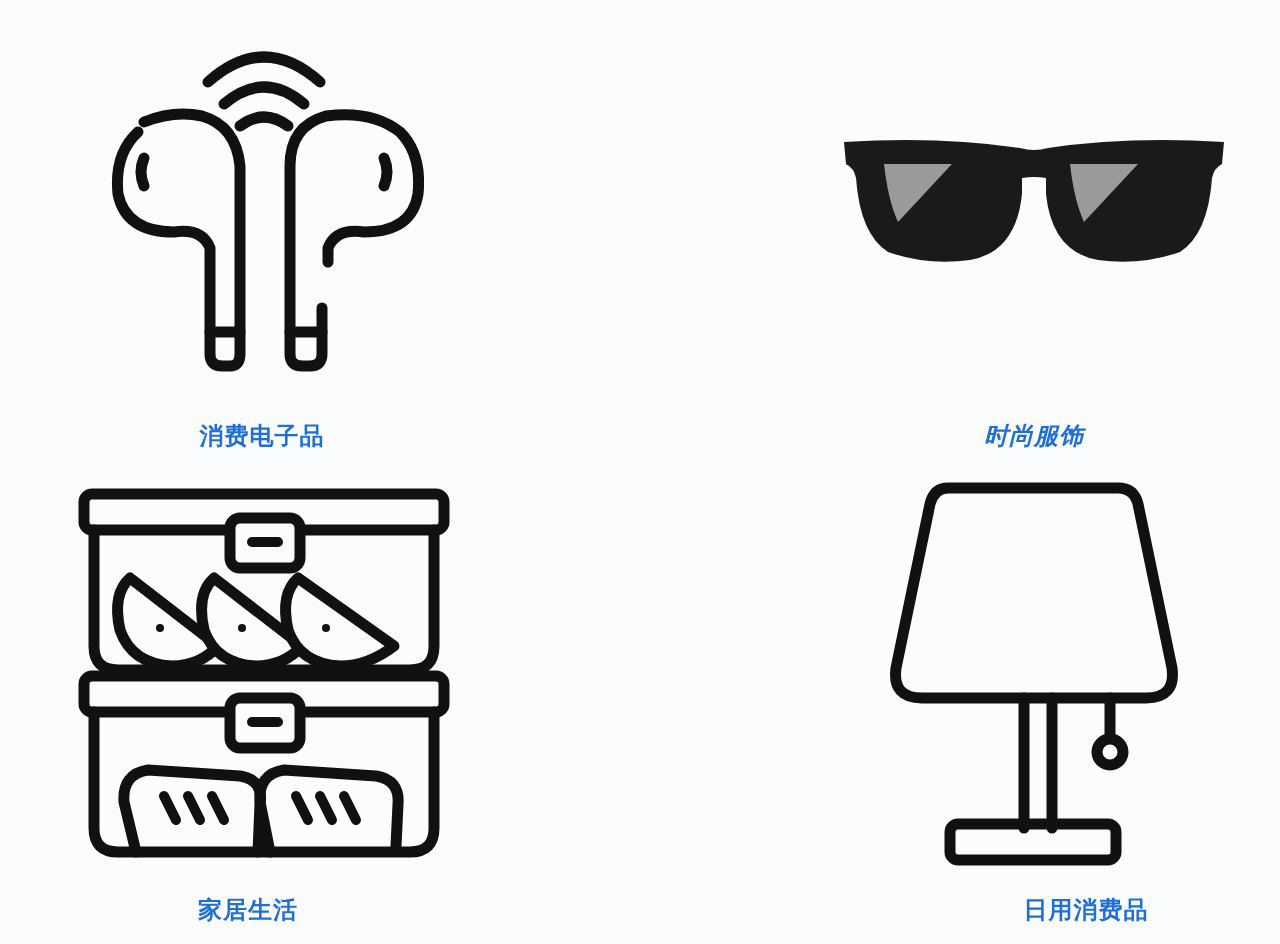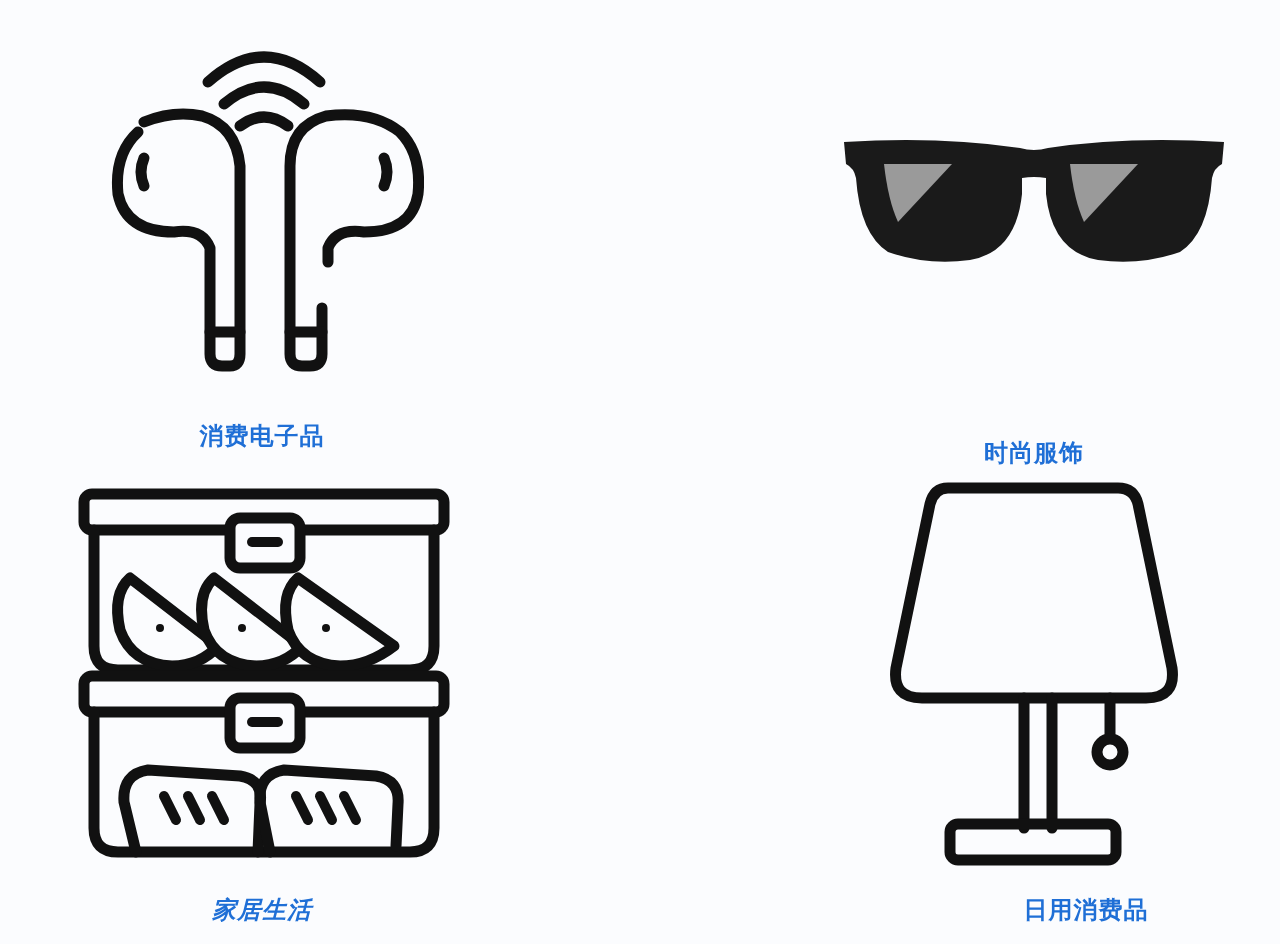--- a/index.html
+++ b/index.html
@@ -54,21 +54,21 @@
   </div>
   <div class="label" style="left:262px; top:421px;">消费电子品</div>
 
   <div class="icon" style="left:840px; top:134px; width:388px; height:132px;">
     <svg viewBox="0 0 388 132">
       <path fill="#1a1a1a" d="M4 8 Q100 2 180 14 Q194 18 208 14 Q288 2 384 8 L382 30 Q374 34 372 44 Q368 100 340 118 Q300 132 258 126 Q212 118 206 60 L206 44 Q194 42 182 44 L182 60 Q176 118 130 126 Q88 132 48 118 Q20 100 16 44 Q14 34 6 30 Z"></path>
       <path fill="#9a9a9a" d="M44 30 L112 30 L58 88 Q48 66 44 30 Z"></path>
       <path fill="#9a9a9a" d="M230 30 L298 30 L244 88 Q234 66 230 30 Z"></path>
     </svg>
   </div>
-  <div class="label" style="left:1034px; top:438px;">时尚服饰</div>
+  <div class="label" style="left:1034px; top:421px;font-style:italic;">时尚服饰</div>
 
   <div class="icon" style="left:74px; top:484px; width:380px; height:380px;">
     <svg viewBox="0 0 380 380" fill="none" stroke="#111" stroke-width="11" stroke-linecap="round" stroke-linejoin="round">
 
       <rect x="10" y="10" width="360" height="36" rx="8"></rect>
       <path d="M20 46 L20 162 Q20 186 44 186 L336 186 Q360 186 360 162 L360 46"></path>
       <rect x="156" y="34" width="70" height="50" rx="10" fill="#fbfcfe"></rect>
       <line x1="178" y1="58" x2="204" y2="58" stroke-width="10"></line>
 
       <path d="M56 94 Q38 110 46 146 Q58 180 98 182 Q126 182 144 162 Z" fill="#fbfcfe"></path>
@@ -86,21 +86,21 @@
       <path d="M62 368 L50 318 Q48 290 74 286 L166 292 Q190 296 186 320 L184 368"></path>
       <line x1="90" y1="312" x2="102" y2="336" stroke-width="10"></line>
       <line x1="114" y1="312" x2="126" y2="336" stroke-width="10"></line>
       <line x1="138" y1="312" x2="150" y2="336" stroke-width="10"></line>
       <path d="M196 368 L186 318 Q184 290 210 286 L302 292 Q326 296 324 320 L322 362"></path>
       <line x1="222" y1="312" x2="234" y2="336" stroke-width="10"></line>
       <line x1="246" y1="312" x2="258" y2="336" stroke-width="10"></line>
       <line x1="270" y1="312" x2="282" y2="336" stroke-width="10"></line>
     </svg>
   </div>
-  <div class="label" style="left:262px; top:895px;font-style:italic;">家居生活</div>
+  <div class="label" style="left:248px; top:895px;">家居生活</div>
 
   <div class="icon" style="left:888px; top:478px; width:292px; height:390px;">
     <svg viewBox="0 0 292 390" fill="none" stroke="#111" stroke-width="11" stroke-linecap="round" stroke-linejoin="round">
 
       <path d="M60 10 L230 10 Q246 10 250 26 L284 190 Q288 220 258 220 L34 220 Q4 220 8 190 L42 26 Q46 10 60 10 Z"></path>
 
       <line x1="136" y1="220" x2="136" y2="350"></line>
       <line x1="164" y1="220" x2="164" y2="350"></line>
 
       <line x1="222" y1="220" x2="222" y2="258"></line>

